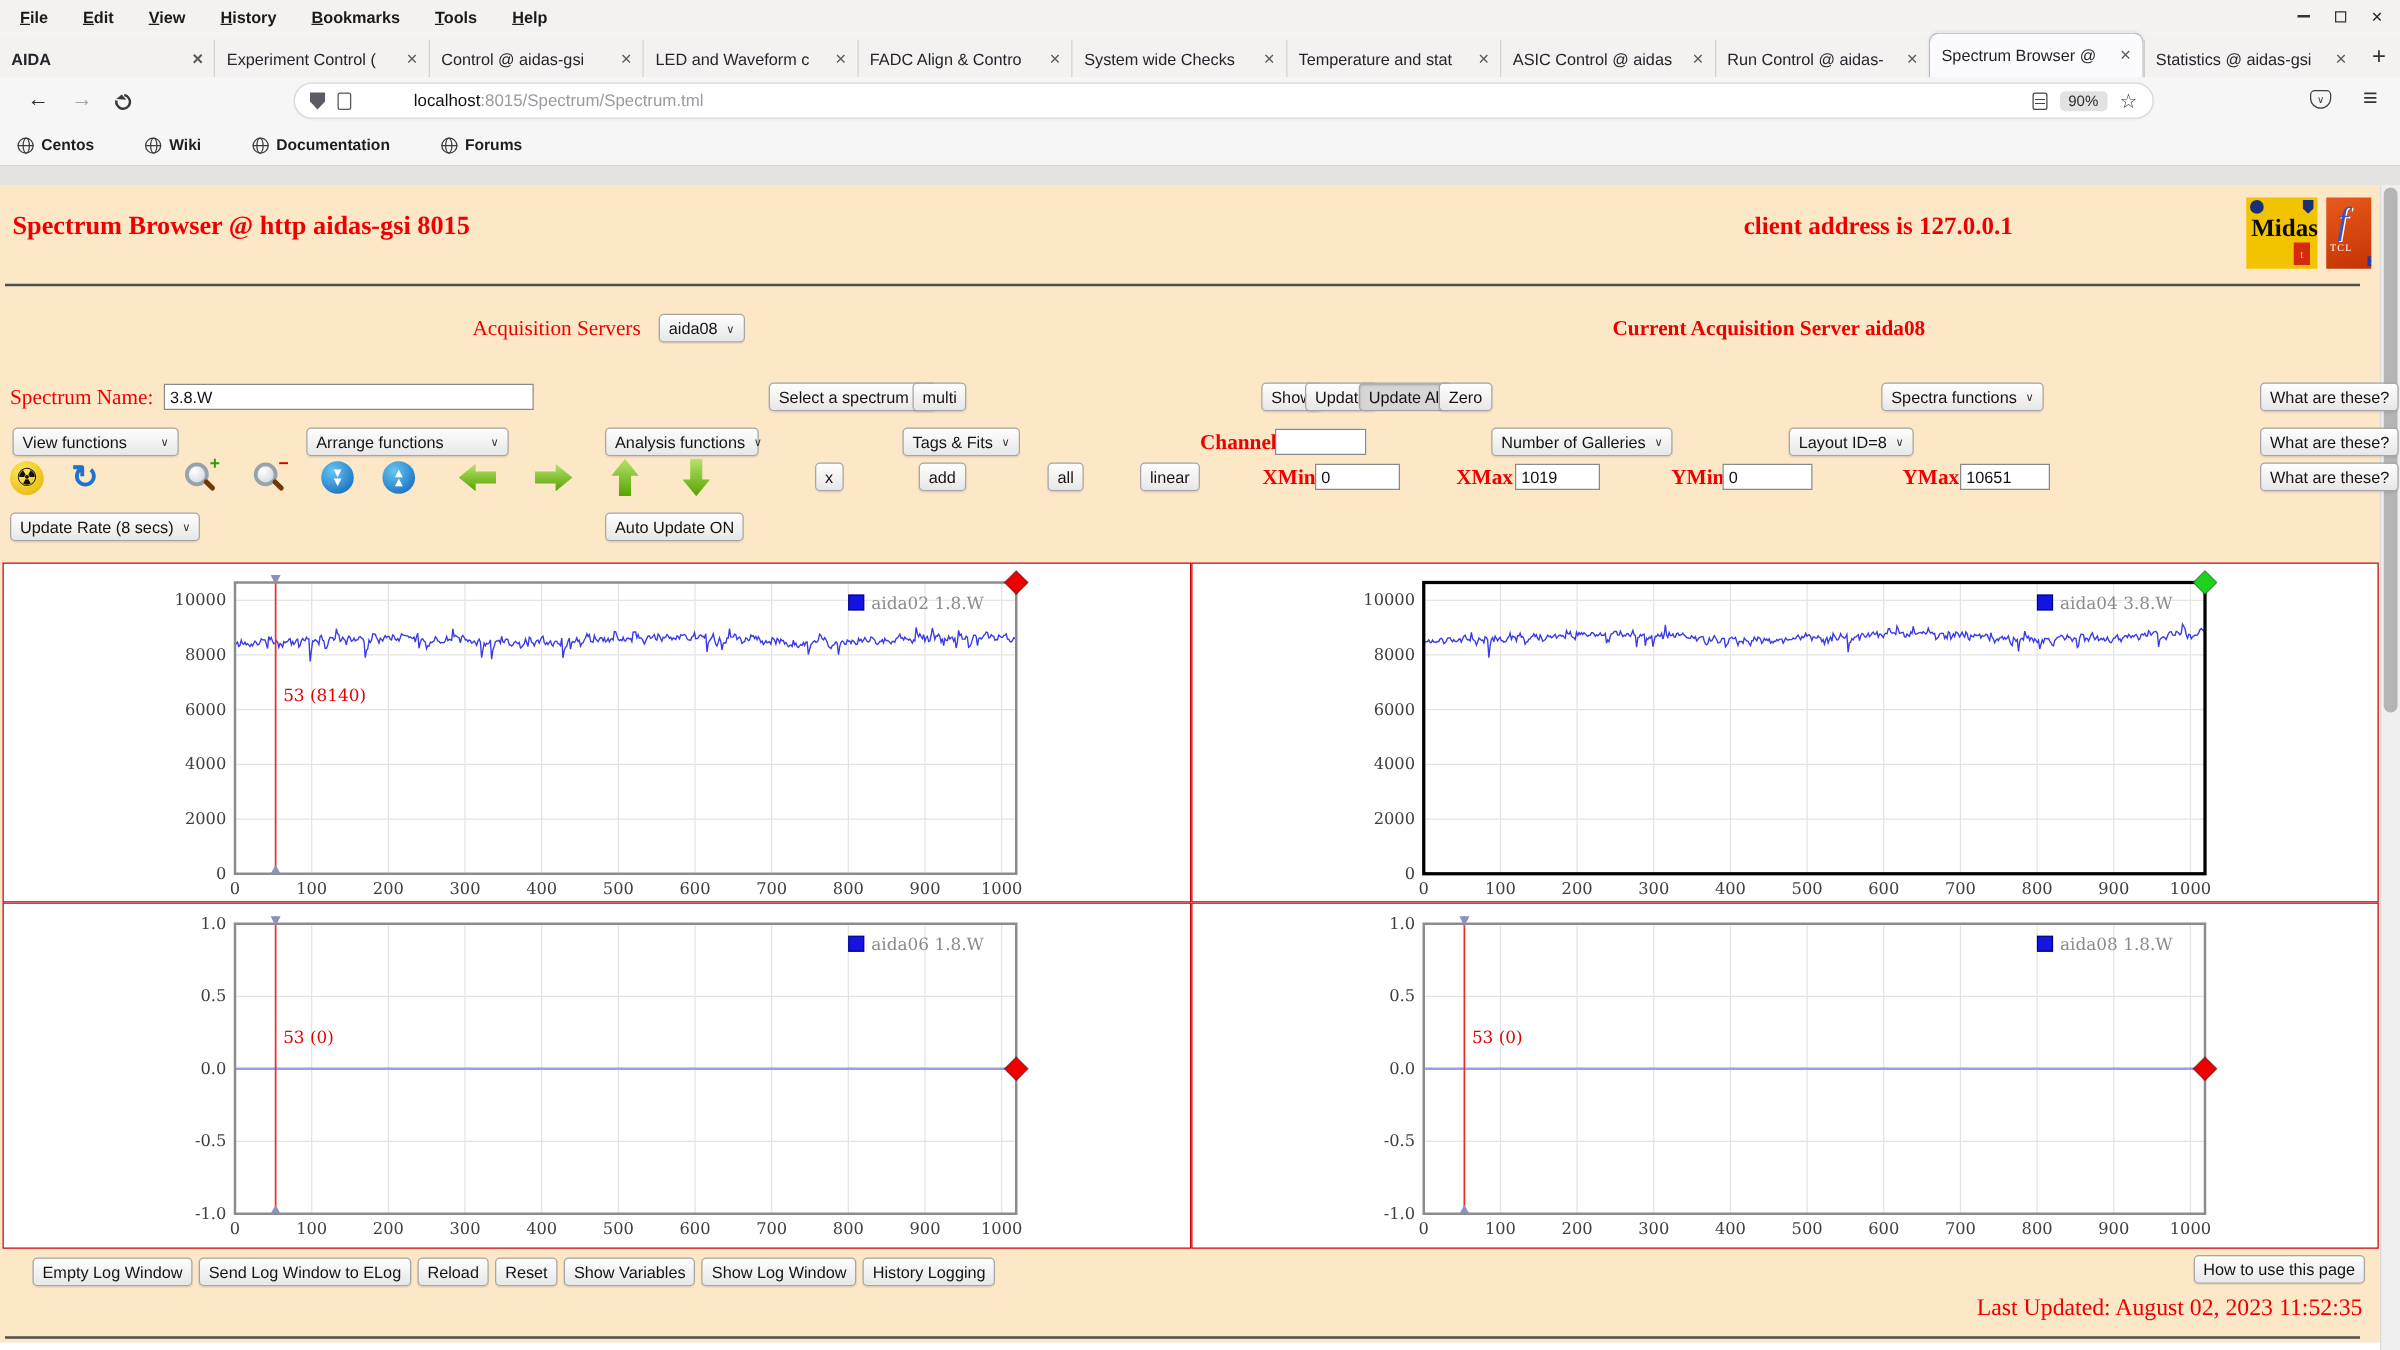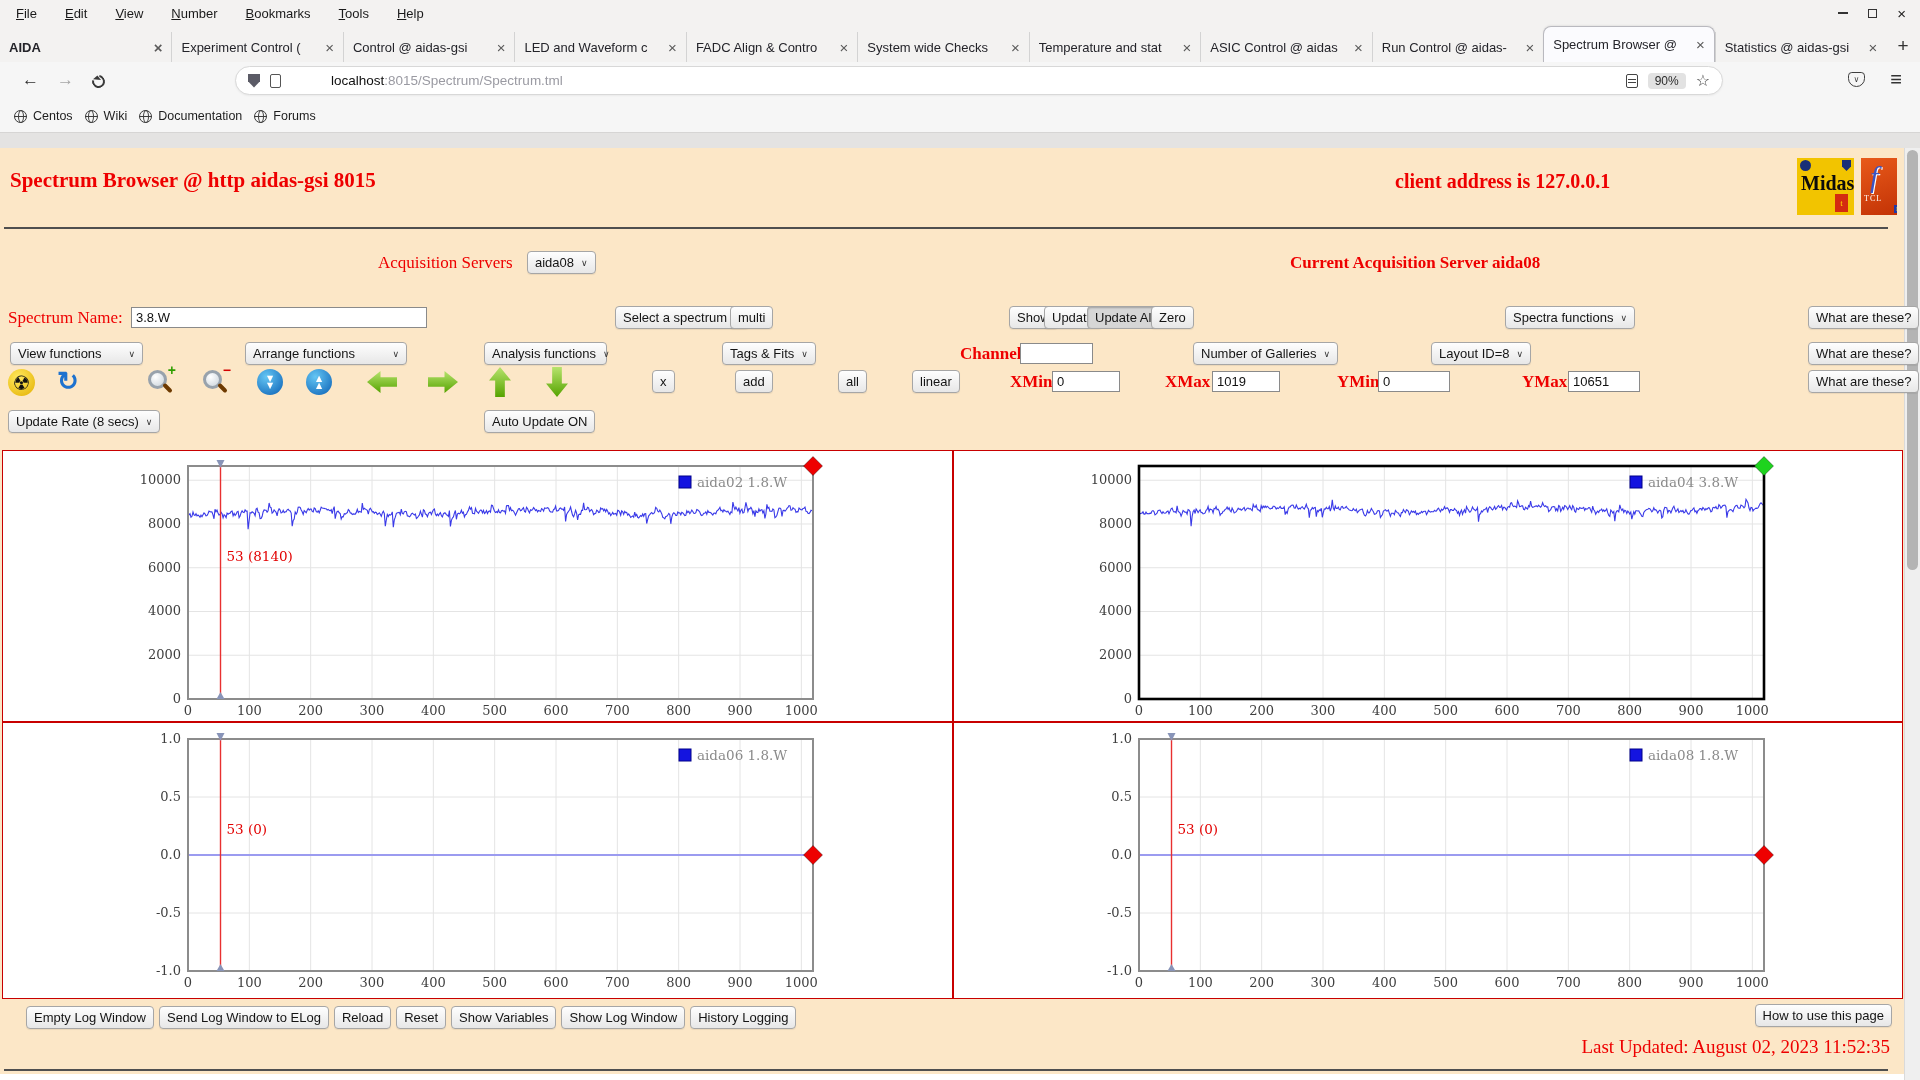--- a/index.html
+++ b/index.html
@@ -1,19 +1,19 @@
 <!DOCTYPE html>
 <html><head>
 <meta charset="utf-8">
 <style>
   html,body{margin:0;padding:0;background:#fff;font-family:"Liberation Sans",sans-serif;}
   .window{position:relative;width:1920px;height:1080px;overflow:hidden;background:#fff;}
   
   .menubar{position:absolute;top:0;left:0;right:0;height:26px;background:#f3f2f1;display:flex;align-items:center;gap:28px;padding-left:16px;font-size:13px;color:#1a1a1a;}
-  .menu-item{cursor:default;}
+  .menu-item{cursor:default;font-weight:bold;}
   .menu-item::first-letter{text-decoration:underline;}
   .win-controls{position:absolute;right:14px;top:0;height:26px;display:flex;gap:20px;align-items:center;}
   .wc-min{width:10px;height:2px;background:#333;}
   .wc-max{width:9px;height:9px;border:1.5px solid #333;box-sizing:border-box;}
   .wc-close{font-size:15px;color:#222;line-height:1;}
   .tabbar{position:absolute;top:26px;left:0;right:0;height:36px;background:#f3f2f1;display:flex;align-items:flex-end;}
   .tab{width:172px;height:30px;box-sizing:border-box;display:flex;align-items:center;padding:0 9px;font-size:13px;color:#24242a;border-left:1px solid #d3d3d3;position:relative;}
   .tab:first-child{border-left:none;font-weight:bold;}
   .tab.active{height:36px;background:#fbfbfe;border:1px solid #b9b9bf;border-bottom:none;border-radius:8px 8px 0 0;box-shadow:0 -1px 2px rgba(0,0,0,.06);z-index:2;}
   .tab-label{flex:1;white-space:nowrap;overflow:hidden;}
@@ -27,21 +27,21 @@
   .urlbar{position:absolute;left:235px;top:4px;width:1488px;height:29px;background:#fff;border:1px solid #d8d8d8;border-radius:15px;display:flex;align-items:center;padding:0 12px;box-sizing:border-box;box-shadow:0 1px 2px rgba(0,0,0,.05);}
   .shieldi{width:12px;height:14px;background:#5b5b66;clip-path:polygon(0 0,100% 0,100% 55%,50% 100%,0 55%);margin-right:10px;}
   .doci{width:11px;height:14px;border:1.5px solid #555;border-radius:2px;box-sizing:border-box;margin-right:10px;}
   .url-text{font-size:13.5px;color:#9a9aa2;flex:1;}
   .url-host{color:#101010;margin-left:40px;}
   .readeri{width:12px;height:14px;border:1.5px solid #444;border-radius:2px;box-sizing:border-box;padding:2px 1px;margin-right:10px;background:repeating-linear-gradient(to bottom,#0000 0 2px,#444 2px 3.2px) content-box;}
   .zoom-badge{background:#e2e2e2;border-radius:4px;padding:1px 7px;font-size:12px;color:#2c2c2c;margin-right:10px;}
   .stari{font-size:16px;color:#3c3c3c;}
   .pocketi{position:absolute;right:55px;top:10px;width:17px;height:15px;border:1.6px solid #3f3f3f;border-radius:4px 4px 9px 9px;box-sizing:border-box;display:flex;align-items:center;justify-content:center;font-size:8px;color:#3f3f3f;}
   .burgeri{position:absolute;right:18px;top:6px;font-size:20px;color:#333;}
-  .bookmarksbar{position:absolute;top:100px;left:0;right:0;height:32px;background:#f6f6f6;display:flex;align-items:center;gap:12px;padding-left:14px;font-size:12.5px;color:#1d1d1d;}
+  .bookmarksbar{position:absolute;top:100px;left:0;right:0;height:32px;background:#f6f6f6;display:flex;align-items:center;gap:41px;padding-left:14px;font-size:12.5px;color:#1d1d1d;font-weight:bold;}
   .bm{display:flex;align-items:center;}
   .globe{width:13px;height:13px;border:1.4px solid #3d3d3d;border-radius:50%;position:relative;box-sizing:border-box;margin-right:6px;flex:0 0 auto;}
   .globe::before{content:"";position:absolute;left:50%;top:-1px;bottom:-1px;width:6px;margin-left:-3px;border:1.2px solid #3d3d3d;border-radius:50%;box-sizing:border-box;}
   .globe::after{content:"";position:absolute;left:-1px;right:-1px;top:50%;border-top:1.2px solid #3d3d3d;}
   .chrome-gap{position:absolute;top:132px;left:0;right:0;height:16px;background:#e4e3e2;border-top:1px solid #d6d5d4;}
   
   .page-bg{position:absolute;top:148px;left:0;width:1905px;height:926px;background:#fce7c7;}
   .scrollbar{position:absolute;top:148px;right:0;width:15px;height:932px;background:#efefef;border-left:1px solid #dadada;}
   .scroll-thumb{position:absolute;top:2px;left:2px;width:11px;height:420px;background:#b4b4b4;border-radius:6px;}
   .serif-red{font-family:"Liberation Serif",serif;color:#ee0000;}
@@ -92,21 +92,21 @@
 </style>
 </head>
 <body>
 
 <div class="window">
 
   <div class="menubar" id="menubar">
       <span class="menu-item">File</span>
       <span class="menu-item">Edit</span>
       <span class="menu-item">View</span>
-      <span class="menu-item">Number</span>
+      <span class="menu-item">History</span>
       <span class="menu-item">Bookmarks</span>
       <span class="menu-item">Tools</span>
       <span class="menu-item">Help</span>
     </div>
   <div class="win-controls">
     <span class="wc-min"></span>
     <span class="wc-max"></span>
     <span class="wc-close">×</span>
   </div>
 

